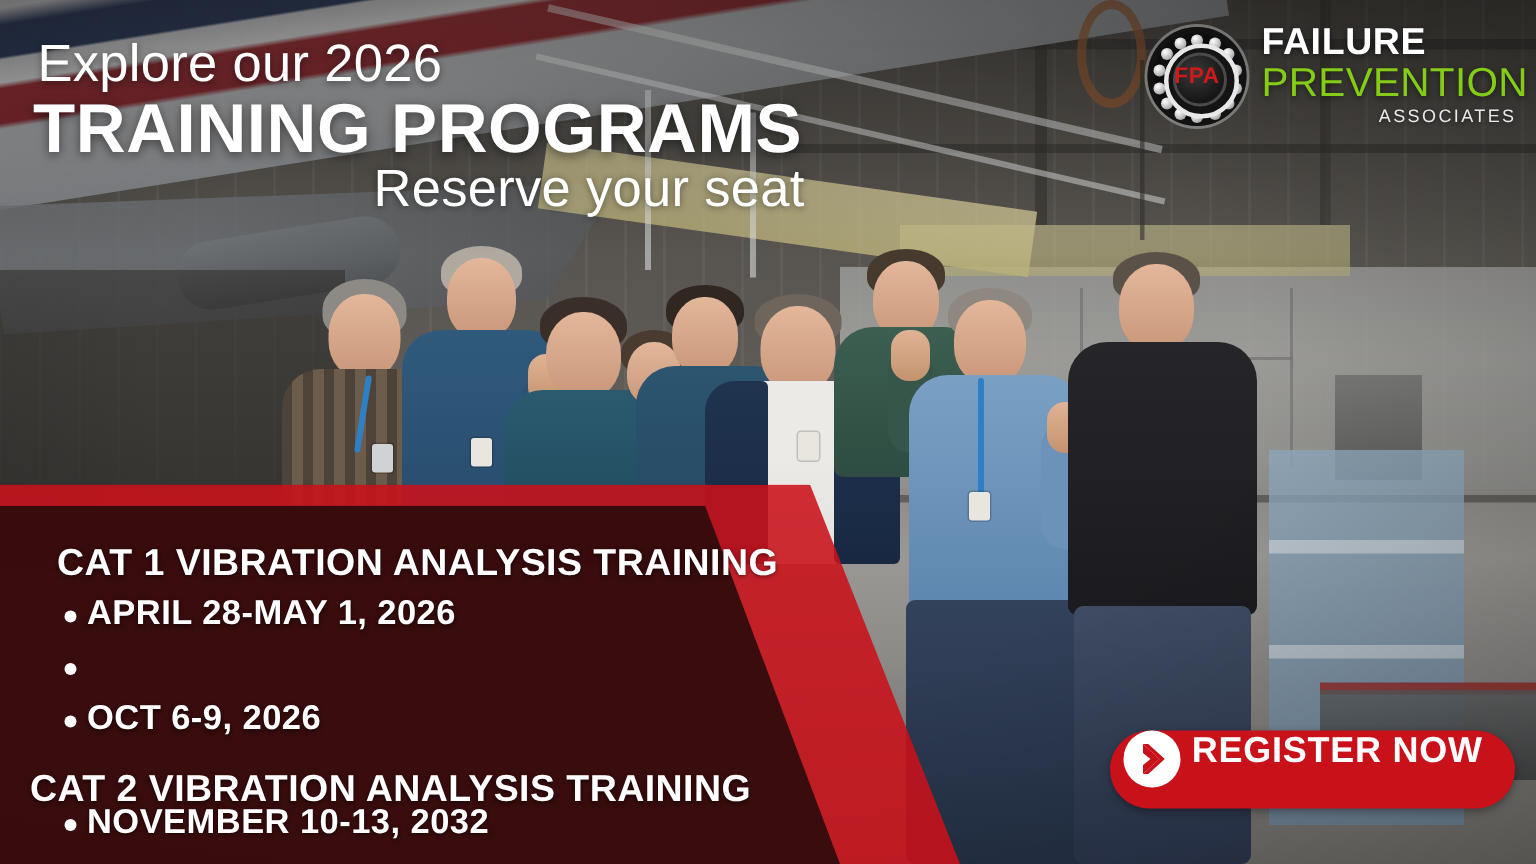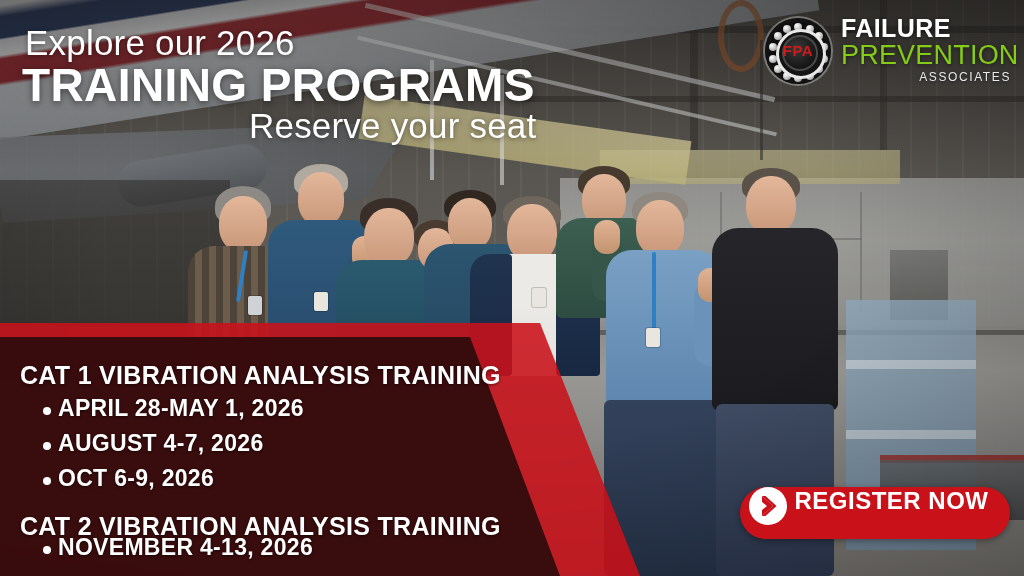--- a/index.html
+++ b/index.html
@@ -510,35 +510,34 @@
       <div class="logo-l3">ASSOCIATES</div>
     </div>
   </div>
 
   <div class="banner">
     <div class="banner-red"></div>
     <div class="banner-dark"></div>
 
     <div class="banner-content">
 
-      <div class="b-head" style="left:20px;top:24px;">CAT 1 VIBRATION ANALYSIS TRAINING</div>
+      <div class="b-head" style="left:38px;top:24px;">CAT 1 VIBRATION ANALYSIS TRAINING</div>
 
       <div class="b-bullet" style="left:43px;top:70px;"></div>
       <div class="b-item" style="left:58px;top:58px;">APRIL 28-MAY 1, 2026</div>
 
       <div class="b-bullet" style="left:43px;top:105px;"></div>
-      <div class="b-item" style="left:58px;top:93px;">AUGUST 4-7, 2026</div>
 
       <div class="b-bullet" style="left:43px;top:140px;"></div>
       <div class="b-item" style="left:58px;top:128px;">OCT 6-9, 2026</div>
 
       <div class="b-head" style="left:20px;top:163px;margin-top:12px;">CAT 2 VIBRATION ANALYSIS TRAINING</div>
 
       <div class="b-bullet" style="left:43px;top:209px;"></div>
-      <div class="b-item" style="left:58px;top:197px;">NOVEMBER 4-13, 2026</div>
+      <div class="b-item" style="left:58px;top:197px;">NOVEMBER 10-13, 2032</div>
     </div>
   </div>
 
   <button class="register-btn">
     <span class="btn-circle">
       <svg width="38" height="38" viewBox="0 0 38 38" aria-hidden="true">
         <path d="M13 9 L24 19 L13 29 L16.5 29 L27.5 19 L16.5 9 Z" fill="#c9111a"></path>
         <path d="M13 9 L24 19 L13 29 L13 23 L18 19 L13 15 Z" fill="#c9111a"></path>
       </svg>
     </span>

